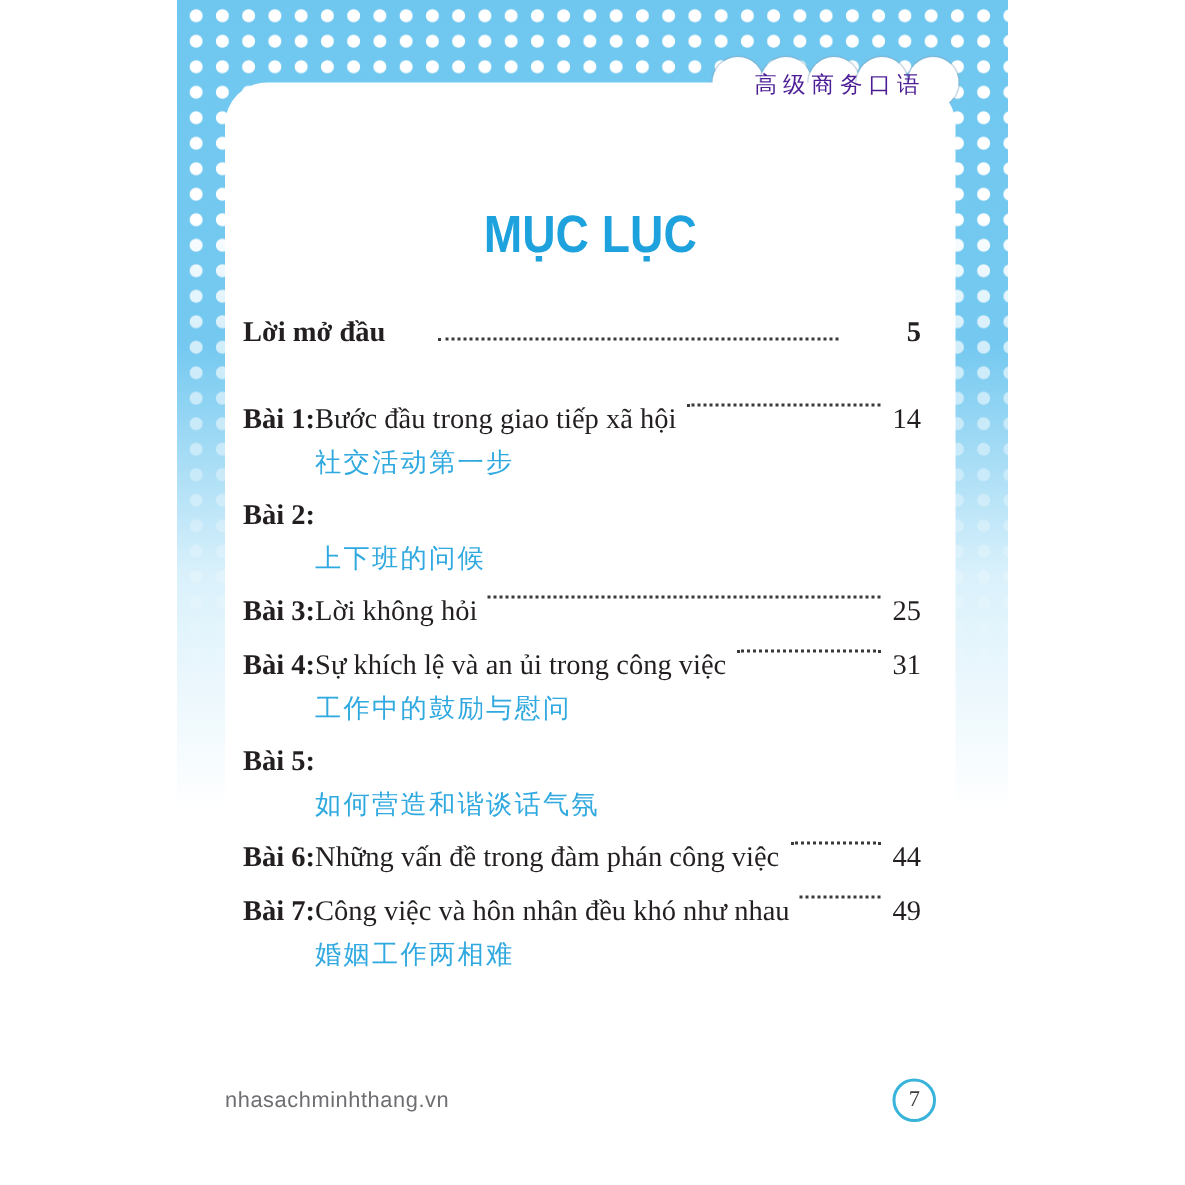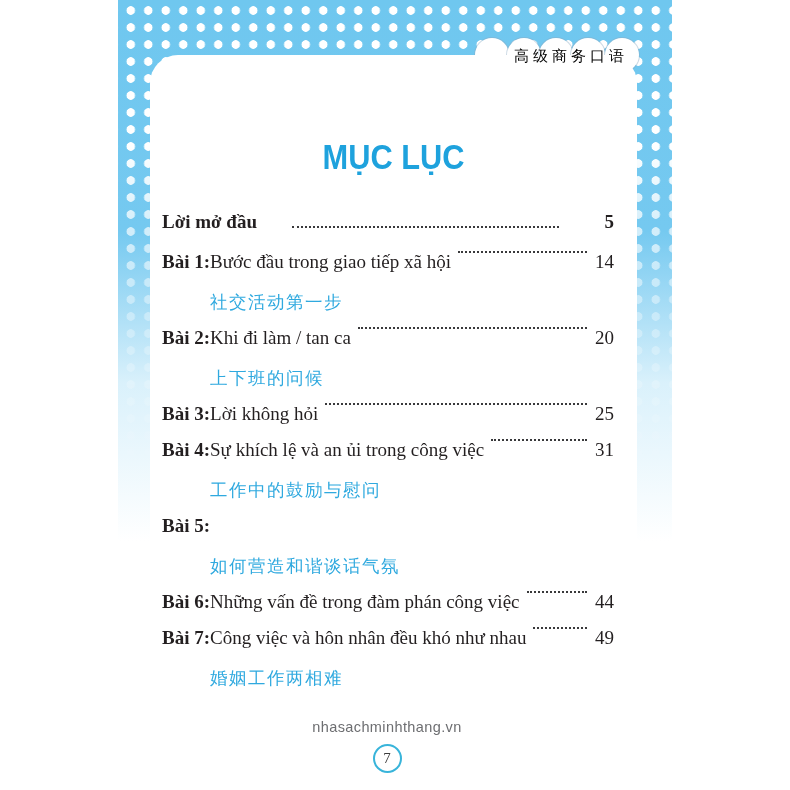--- a/index.html
+++ b/index.html
@@ -44,27 +44,27 @@
   .page {
     position: absolute;
     left: 150px; top: 55px;
     width: 487px; height: 735px;
     background: #ffffff;
     border-radius: 28px 28px 0 0;
   }
 
   .tab-label {
     position: absolute;
-    left: 489px; top: 47px;
+    left: 478px; top: 47px;
     width: 164px;
     text-align: center;
     font-family: "Liberation Sans", sans-serif;
     font-size: 15px;
     letter-spacing: 4px;
-    color: #000000;
+    color: #4c1d95;
     z-index: 6;
   }
 
   
   .page-title {
     position: absolute;
     left: 150px; top: 137px;
     width: 487px;
     text-align: center;
     font-family: "Liberation Sans", sans-serif;
@@ -83,21 +83,21 @@
     z-index: 5;
     color: #231f20;
     font-size: 19px;
     line-height: 21px;
   }
 
   .preface-row {
     display: flex;
     align-items: baseline;
     font-weight: bold;
-    margin-bottom: 19px;
+    margin-bottom: 37px;
     gap: 28px;
   }
 
   .entry { margin-bottom: 15px; }
   .entry-top { display: flex; }
   .lesson-label {
     flex: 0 0 48px;
     font-weight: bold;
     white-space: nowrap;
   }
@@ -112,41 +112,40 @@
     min-width: 18px;
   }
   .page-num {
     min-width: 24px;
     text-align: right;
     white-space: nowrap;
   }
 
   .cn-line {
     margin-left: 48px;
-    margin-top: 20px;
+    margin-top: 8px;
     font-family: "Liberation Sans", sans-serif;
     font-size: 17.5px;
     line-height: 20px;
     letter-spacing: 1.5px;
     color: #2fa9df;
   }
 
   
   .footer {
     position: absolute;
     left: 150px; top: 719px;
     width: 487px;
     display: flex;
     justify-content: space-between;
     align-items: center;
     gap: 9px;
     padding-right: 13px;
     box-sizing: border-box;
     z-index: 5;
-    flex-direction: column;
   }
   .website {
     font-family: "Liberation Sans", sans-serif;
     font-size: 14.5px;
     letter-spacing: 0.4px;
     color: #6d6e71;
   }
   .pageno-circle {
     width: 25px; height: 25px;
     border: 2px solid #38b4da;
@@ -196,27 +195,20 @@
           <span class="page-num">14</span>
         </div>
       </div>
     </div>
     <div class="cn-line">社交活动第一步</div>
   </div>
 
   <div class="entry">
     <div class="entry-top">
       <span class="lesson-label">Bài 2:</span>
-      <div class="entry-body">
-        <div class="vline">
-          <span>Khi đi làm / tan ca</span>
-          <span class="dot-leader"></span>
-          <span class="page-num">20</span>
-        </div>
-      </div>
     </div>
     <div class="cn-line">上下班的问候</div>
   </div>
 
   <div class="entry">
     <div class="entry-top">
       <span class="lesson-label">Bài 3:</span>
       <div class="entry-body">
         <div class="vline">
           <span>Lời không hỏi</span>

